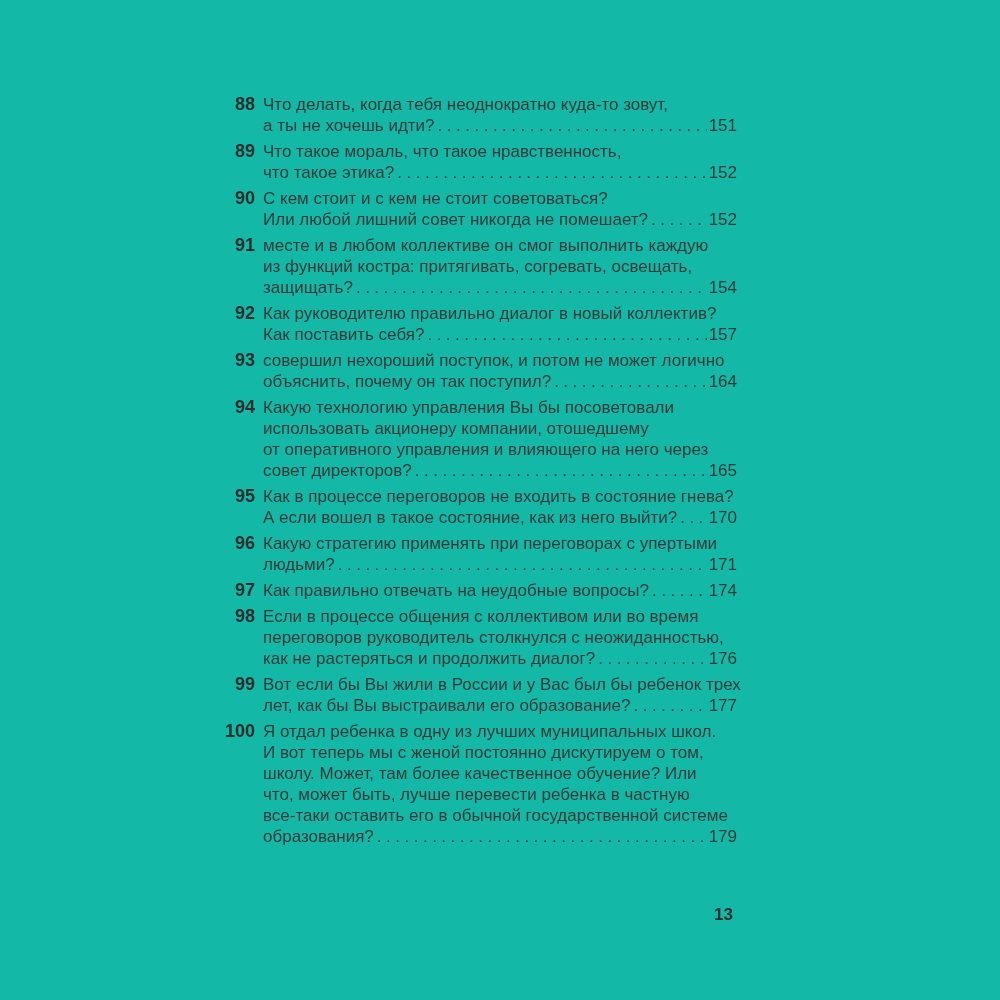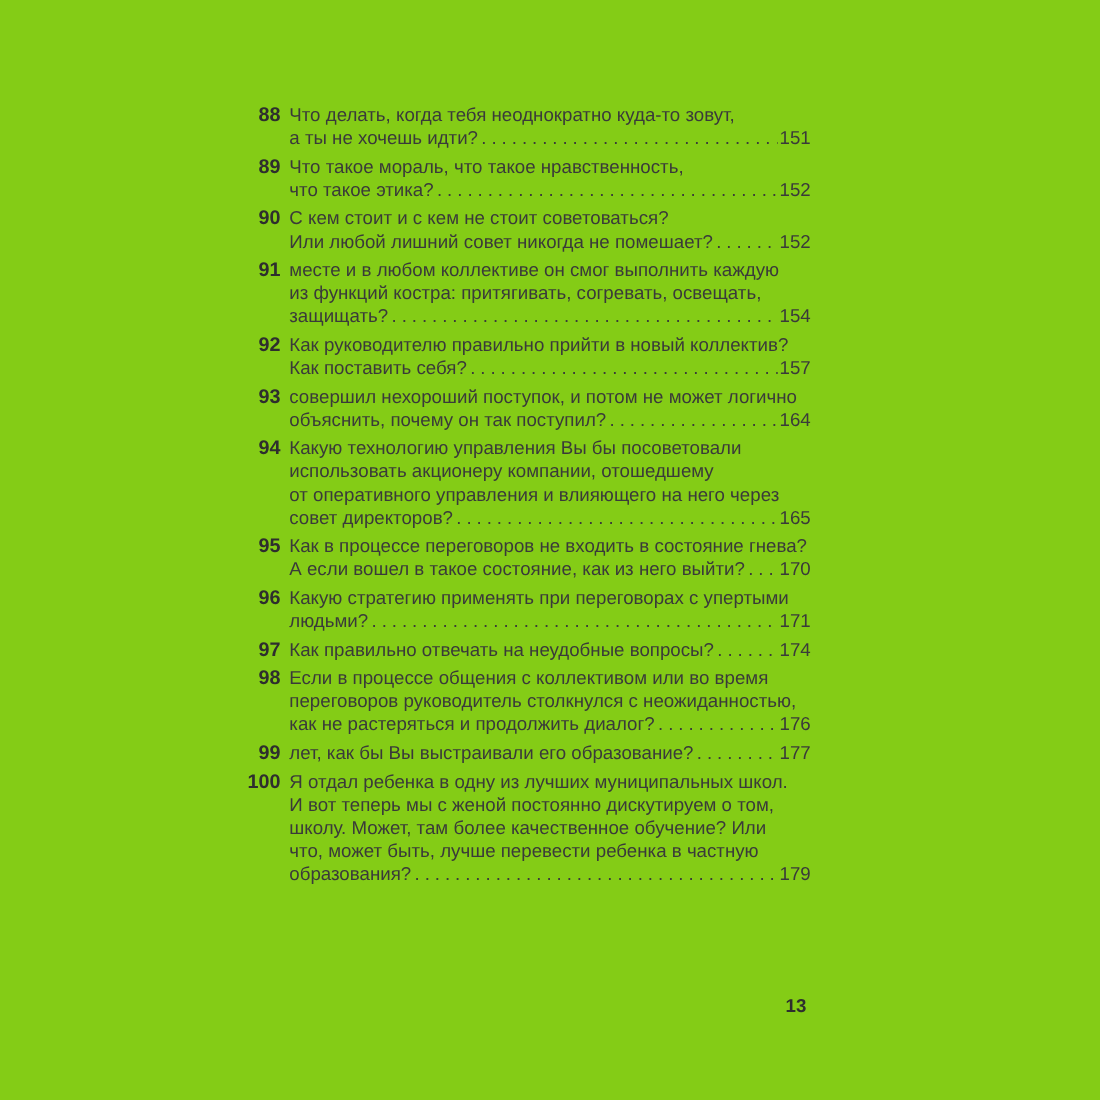--- a/index.html
+++ b/index.html
@@ -9,21 +9,21 @@
   body {
     width: 1000px;
     height: 1000px;
     background: #f6f6f6;
     font-family: "Liberation Sans", "DejaVu Sans", sans-serif;
   }
   .book-page {
     position: relative;
     width: 1000px;
     height: 1000px;
-    background: #84cc16;
+    background: #14b8a6;
     overflow: hidden;
   }
   .toc {
     position: absolute;
     left: 221px;
     top: 94px;
     width: 516px;
   }
   .entry {
     display: flex;
@@ -134,21 +134,21 @@
             <span class="t">защищать?</span>
             <span class="dots">........................................................................................................................</span>
             <span class="pg">154</span>
           </div>
         </div>
     </div>
 
     <div class="entry">
       <div class="num">92</div>
       <div class="body">
-          <div class="line">Как руководителю правильно прийти в новый коллектив?</div>
+          <div class="line">Как руководителю правильно диалог в новый коллектив?</div>
           <div class="line last">
             <span class="t">Как поставить себя?</span>
             <span class="dots">........................................................................................................................</span>
             <span class="pg">157</span>
           </div>
         </div>
     </div>
 
     <div class="entry">
       <div class="num">93</div>
@@ -220,35 +220,37 @@
             <span class="t">как не растеряться и продолжить диалог?</span>
             <span class="dots">........................................................................................................................</span>
             <span class="pg">176</span>
           </div>
         </div>
     </div>
 
     <div class="entry">
       <div class="num">99</div>
       <div class="body">
+          <div class="line">Вот если бы Вы жили в России и у Вас был бы ребенок трех</div>
           <div class="line last">
             <span class="t">лет, как бы Вы выстраивали его образование?</span>
             <span class="dots">........................................................................................................................</span>
             <span class="pg">177</span>
           </div>
         </div>
     </div>
 
     <div class="entry">
       <div class="num">100</div>
       <div class="body">
           <div class="line">Я отдал ребенка в одну из лучших муниципальных школ.</div>
           <div class="line">И вот теперь мы с женой постоянно дискутируем о том,</div>
           <div class="line">школу. Может, там более качественное обучение? Или</div>
           <div class="line">что, может быть, лучше перевести ребенка в частную</div>
+          <div class="line">все-таки оставить его в обычной государственной системе</div>
           <div class="line last">
             <span class="t">образования?</span>
             <span class="dots">........................................................................................................................</span>
             <span class="pg">179</span>
           </div>
         </div>
     </div>
 
   </div>
 

